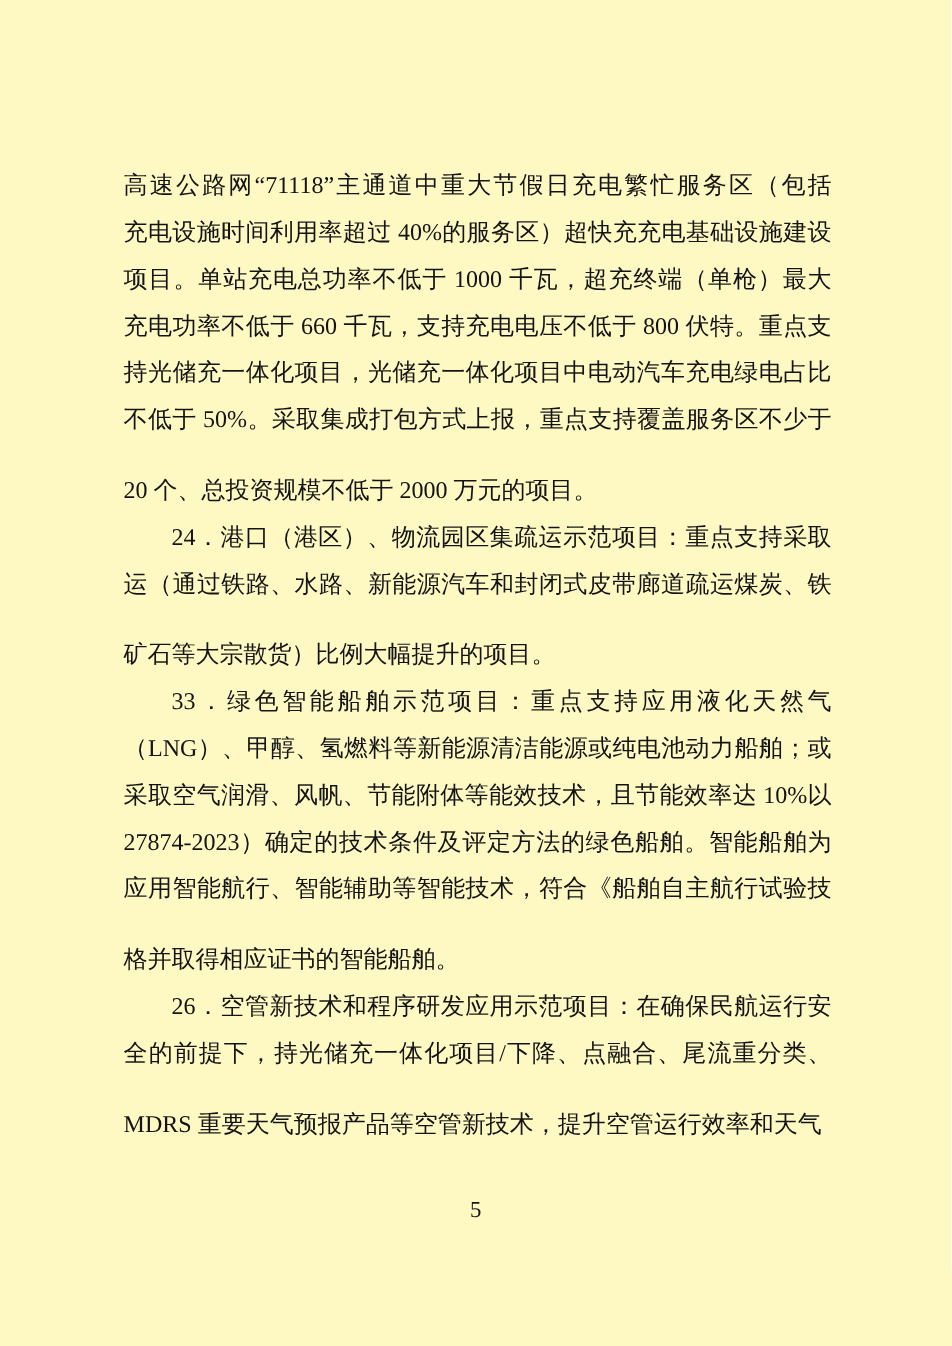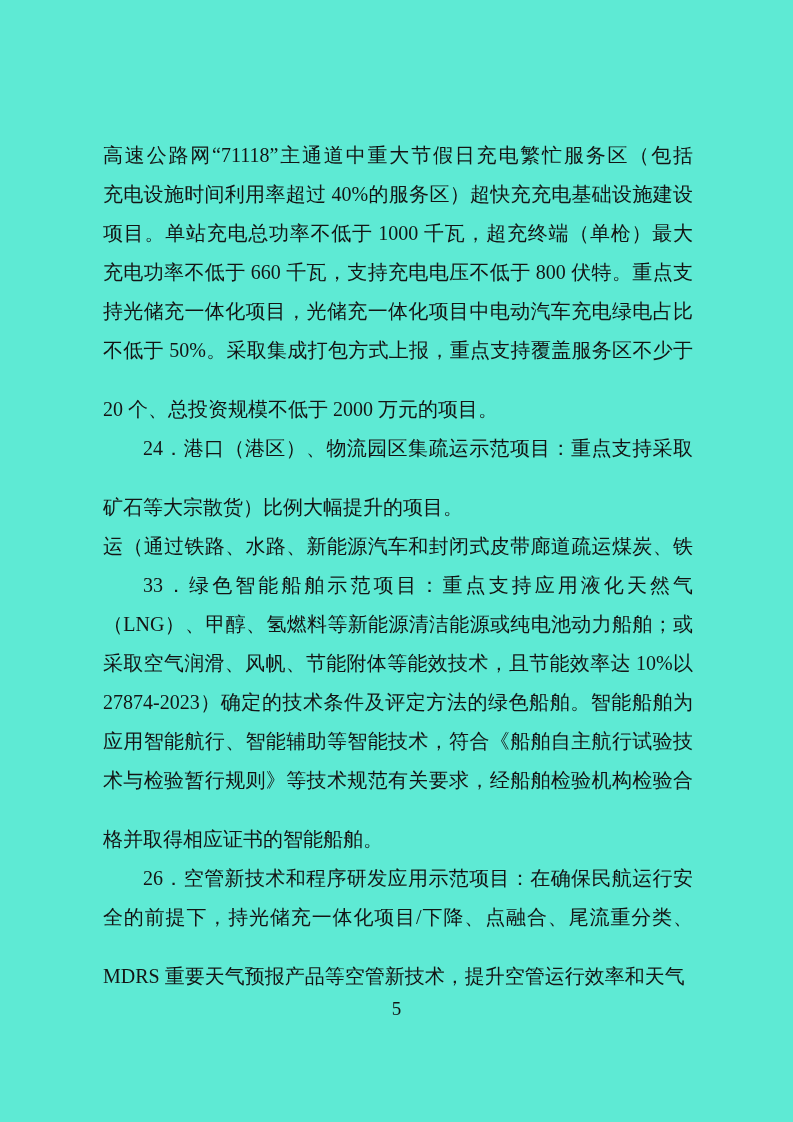--- a/index.html
+++ b/index.html
@@ -4,21 +4,21 @@
 <style>
   html, body {
     margin: 0;
     padding: 0;
     background: #ffffff;
   }
   .page {
     position: relative;
     width: 793px;
     height: 1122px;
-    background: #5eead4;
+    background: #fef9c3;
     overflow: hidden;
     font-family: "Liberation Serif", "DejaVu Serif", serif;
     color: #141414;
   }
   .text-block {
     position: absolute;
     left: 103px;
     top: 136px;
     width: 590px;
     font-size: 20px;
@@ -56,27 +56,26 @@
 <div class="page">
   <div class="text-block">
       <div class="line">高速公路网“71118”主通道中重大节假日充电繁忙服务区（包括</div>
       <div class="line">充电设施时间利用率超过 40%的服务区）超快充充电基础设施建设</div>
       <div class="line">项目。单站充电总功率不低于 1000 千瓦，超充终端（单枪）最大</div>
       <div class="line">充电功率不低于 660 千瓦，支持充电电压不低于 800 伏特。重点支</div>
       <div class="line">持光储充一体化项目，光储充一体化项目中电动汽车充电绿电占比</div>
       <div class="line">不低于 50%。采取集成打包方式上报，重点支持覆盖服务区不少于</div>
       <div class="line para-end">20 个、总投资规模不低于 2000 万元的项目。</div>
       <div class="line first-indent">24．港口（港区）、物流园区集疏运示范项目：重点支持采取</div>
+      <div class="line">运（通过铁路、水路、新能源汽车和封闭式皮带廊道疏运煤炭、铁</div>
       <div class="line para-end">矿石等大宗散货）比例大幅提升的项目。</div>
-      <div class="line">运（通过铁路、水路、新能源汽车和封闭式皮带廊道疏运煤炭、铁</div>
       <div class="line first-indent">33．绿色智能船舶示范项目：重点支持应用液化天然气</div>
       <div class="line">（LNG）、甲醇、氢燃料等新能源清洁能源或纯电池动力船舶；或</div>
       <div class="line">采取空气润滑、风帆、节能附体等能效技术，且节能效率达 10%以</div>
       <div class="line">27874-2023）确定的技术条件及评定方法的绿色船舶。智能船舶为</div>
       <div class="line">应用智能航行、智能辅助等智能技术，符合《船舶自主航行试验技</div>
-      <div class="line">术与检验暂行规则》等技术规范有关要求，经船舶检验机构检验合</div>
       <div class="line para-end">格并取得相应证书的智能船舶。</div>
       <div class="line first-indent">26．空管新技术和程序研发应用示范项目：在确保民航运行安</div>
       <div class="line">全的前提下，持光储充一体化项目/下降、点融合、尾流重分类、</div>
       <div class="line para-end">MDRS 重要天气预报产品等空管新技术，提升空管运行效率和天气</div>
     </div>
   <div class="page-number">5</div>
 </div>
 
 </body></html>

